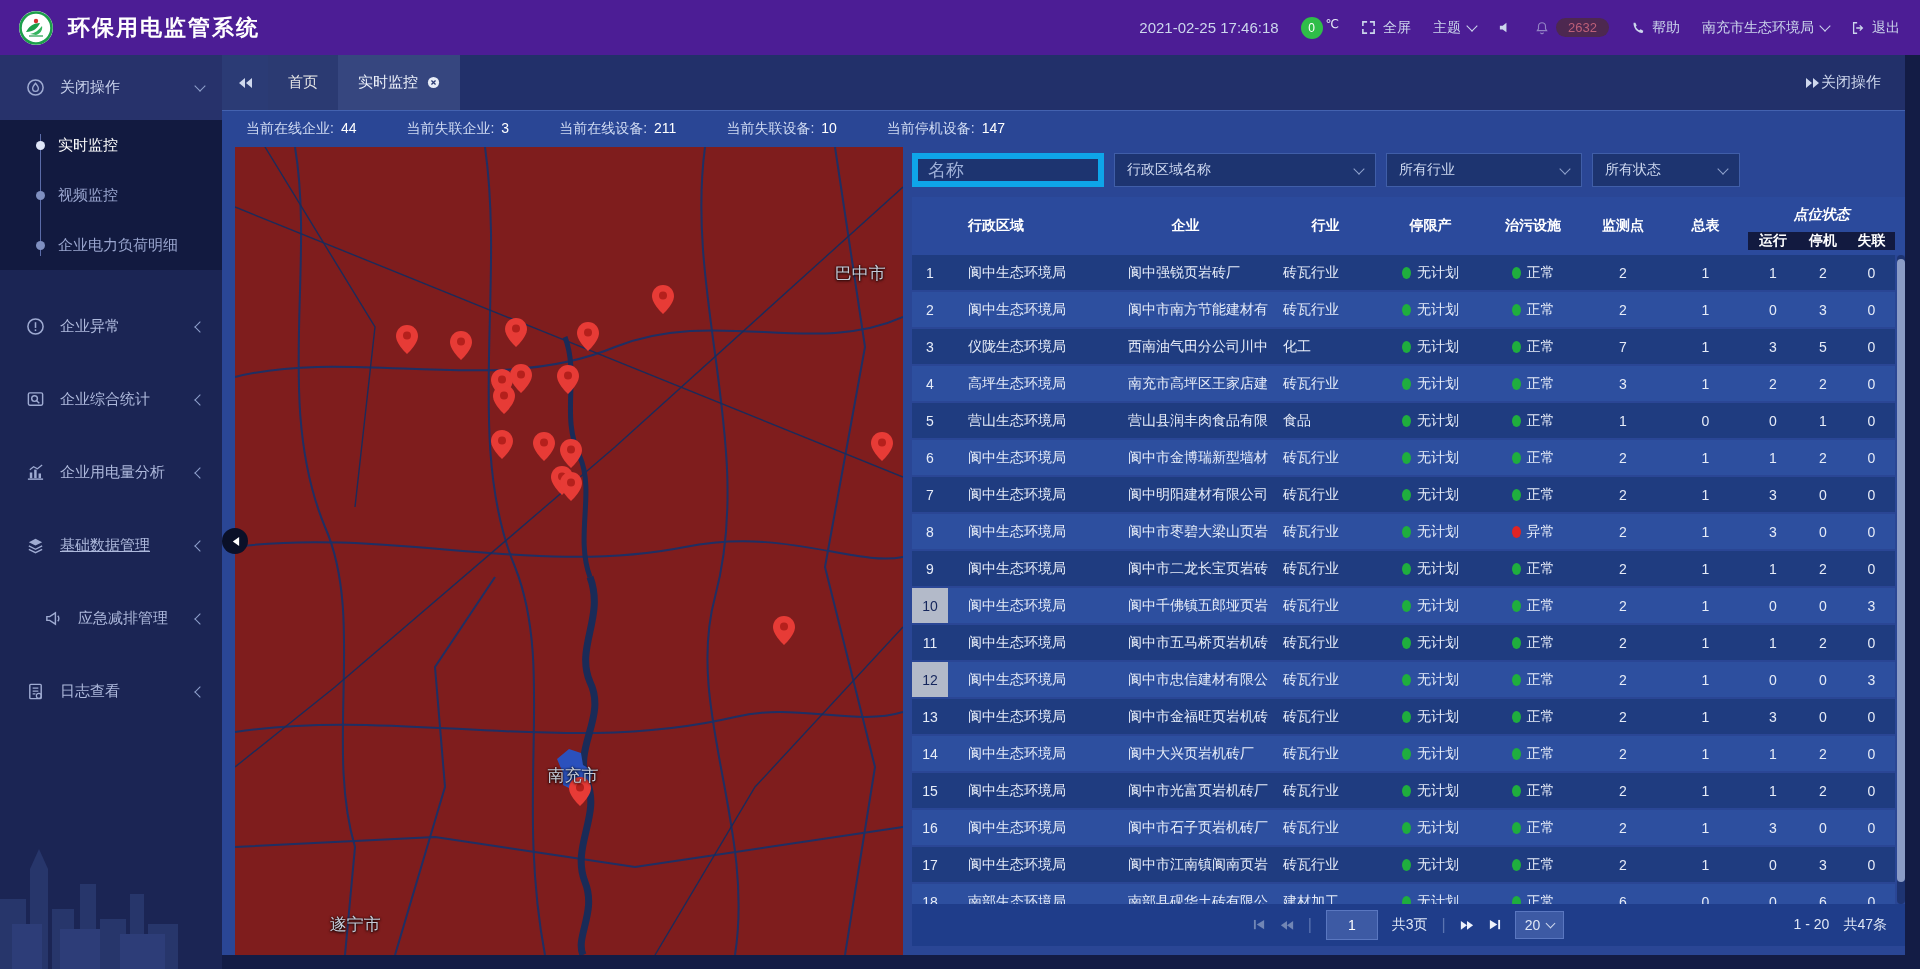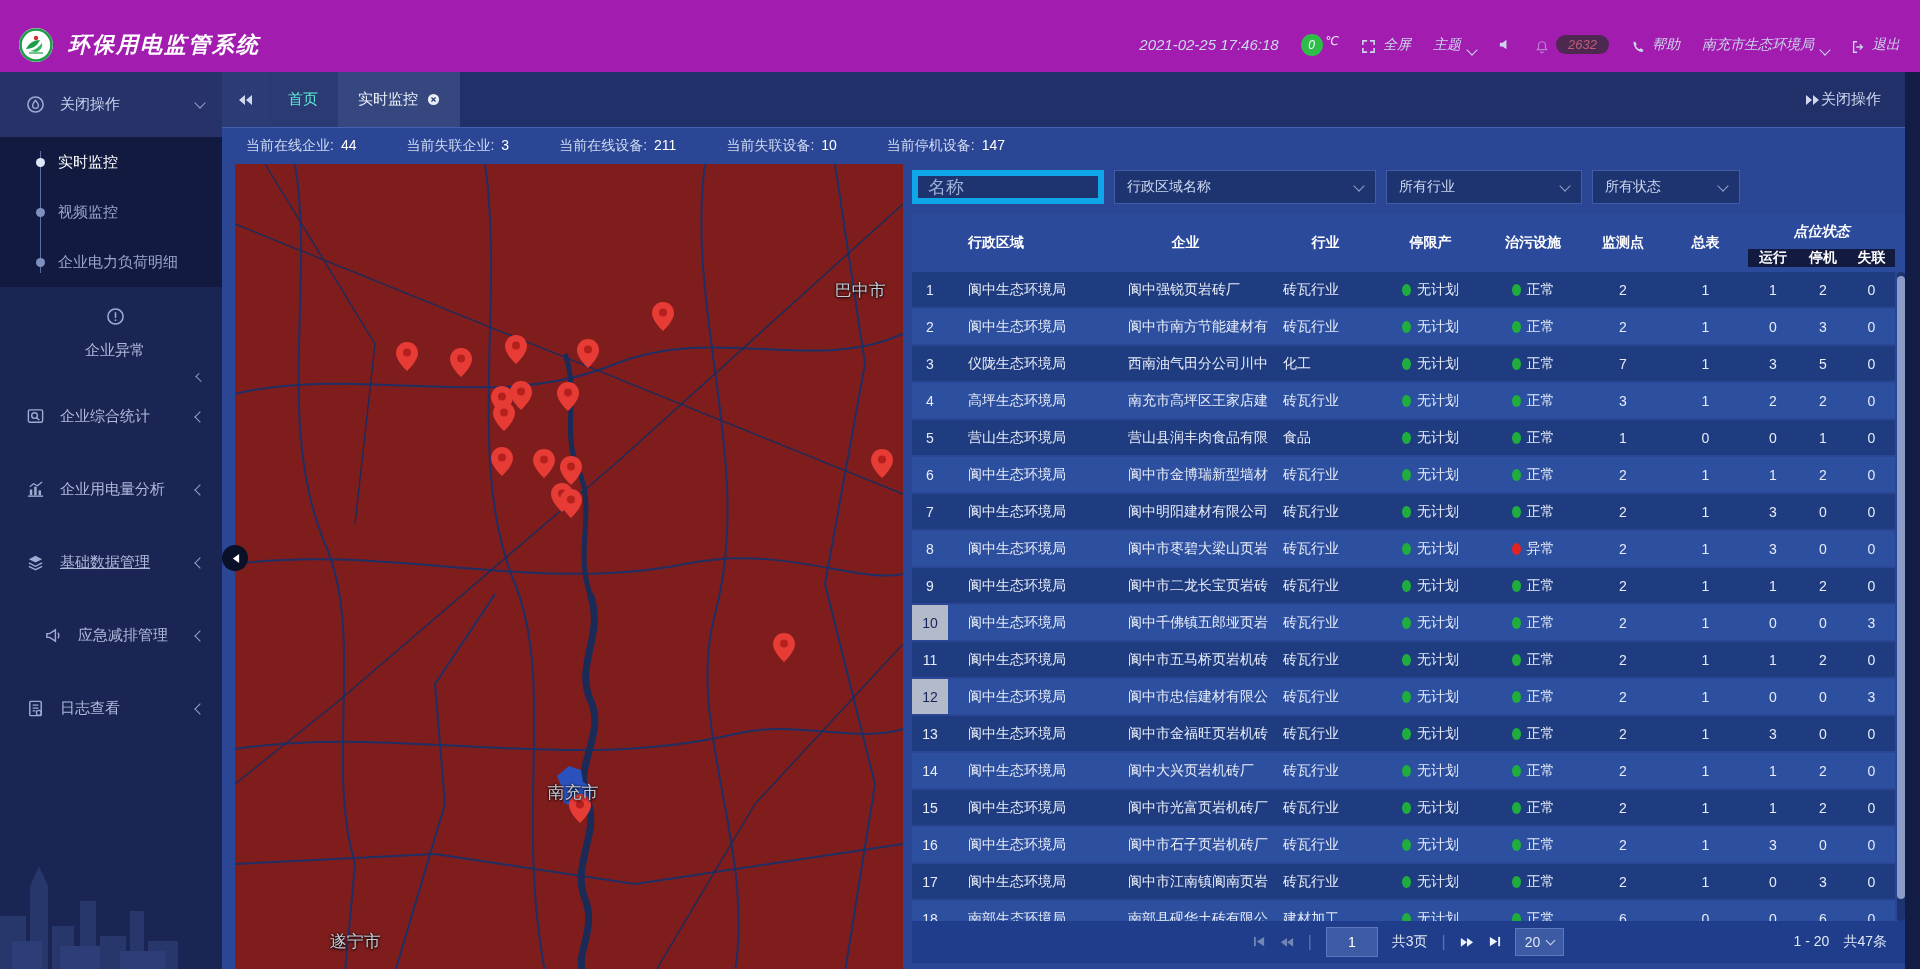--- a/index.html
+++ b/index.html
@@ -1,56 +1,56 @@
 <!DOCTYPE html>
 <html><head>
 <meta charset="utf-8">
 <style>
   html,body{margin:0;padding:0;background:#0d1430;}
   .app{width:1920px;height:969px;overflow:hidden;position:relative;background:#131c45;
        font-family:"Liberation Sans","DejaVu Sans",sans-serif;color:#dfe6f5;}
   
-  .hdr{height:55px;background:#a21caf;display:flex;align-items:center;justify-content:space-between;padding:17px 20px 0 18px;font-style:italic;}
+  .hdr{height:55px;background:#4c1d95;display:flex;align-items:center;justify-content:space-between;padding:0 20px 0 18px;}
   .h-left{display:flex;align-items:center;gap:14px;}
   .logo{display:flex;}
   .app-title{font-size:22px;font-weight:bold;color:#fff;letter-spacing:2px;}
   .h-right{display:flex;align-items:center;gap:22px;font-size:14px;color:#ccd6ec;}
   .datetime{font-size:15px;}
   .temp-wrap{display:flex;align-items:flex-start;gap:3px;}
   .temp-badge{width:22px;height:22px;border-radius:50%;background:#2fbd49;color:#fff;display:flex;align-items:center;justify-content:center;font-size:12px;}
   .temp-unit{font-size:12px;color:#e8edf8;}
-  .h-item{display:flex;align-items:flex-end;gap:7px;cursor:pointer;white-space:nowrap;}
+  .h-item{display:flex;align-items:center;gap:7px;cursor:pointer;white-space:nowrap;}
   .hicon{display:flex;color:#ccd6ec;}
   .badge{background:#4d2850;color:#bd5f78;padding:2px 12px;border-radius:10px;font-size:13px;}
   .bell{opacity:.55;}
   .chev{display:inline-block;width:7px;height:7px;border-left:1.6px solid currentColor;border-bottom:1.6px solid currentColor;}
   .chev.down{transform:rotate(-45deg);margin-top:-3px;}
   .chev.left{transform:rotate(45deg);}
   
   .bodyrow{display:flex;height:914px;}
   .sidebar{width:222px;background:#1b2554;flex-shrink:0;position:relative;overflow:hidden;}
   .side-item{height:65px;display:flex;align-items:center;gap:15px;padding:0 18px 0 26px;
              color:#aeb9dc;font-size:15px;cursor:pointer;}
   .side-item.expanded{background:#27326b;color:#c9d2ec;}
   .side-item .grp-caret{margin-left:auto;color:#8fa0cc;}
-  .sidebar .grp-margin{margin-top:20px;flex-direction:column;}
+  .sidebar .grp-margin{margin-top:20px;}
   .s-icon{display:flex;color:#9fabd2;}
   .sub{background:#121a40;position:relative;}
   .sub::before{content:'';position:absolute;left:40px;top:14px;bottom:14px;width:1px;background:#5a6ba8;}
   .sub-item{height:50px;display:flex;align-items:center;padding-left:58px;color:#9aa6cf;font-size:15px;cursor:pointer;position:relative;}
   .sub-item::before{content:'';position:absolute;left:36px;top:50%;margin-top:-4px;width:9px;height:9px;border-radius:50%;background:#7f8fc0;}
   .sub-item.active{color:#fff;}
   .sub-item.active::before{background:#dfe6f8;}
   .skyline{position:absolute;bottom:0;left:0;opacity:.55;}
   
   .right-col{flex:1;margin-right:15px;display:flex;flex-direction:column;min-width:0;}
   .tabbar{height:55px;background:#22306a;display:flex;align-items:stretch;}
   .tab-scroll{width:46px;background:#2b3b75;display:flex;align-items:center;justify-content:center;color:#cfd8ee;cursor:pointer;}
   .tabs{display:flex;}
-  .tab{padding:0 20px;display:flex;align-items:center;gap:9px;font-size:15px;color:#5eead4;background:#2b3a72;cursor:pointer;}
+  .tab{padding:0 20px;display:flex;align-items:center;gap:9px;font-size:15px;color:#e5e5e5;background:#2b3a72;cursor:pointer;}
   .tab.active{background:#36467f;color:#eef2fb;}
   .tab .close{display:flex;}
   .tabbar-right{margin-left:auto;display:flex;align-items:center;padding-right:24px;color:#cfd8ee;font-size:15px;}
   .tabbar-right .arr{display:flex;cursor:pointer;}
   .statsbar{height:36px;background:#2a4695;border-top:1px solid #4462af;display:flex;align-items:center;
             padding-left:24px;gap:50px;font-size:14px;color:#cfdaf2;}
   .stat-value{color:#fff;margin-left:7px;}
   
   .main{height:808px;background:#2a4695;display:flex;gap:9px;padding-left:13px;position:relative;}
   .map-panel{width:668px;height:808px;background:#7f1d1d;position:relative;overflow:hidden;flex-shrink:0;}

